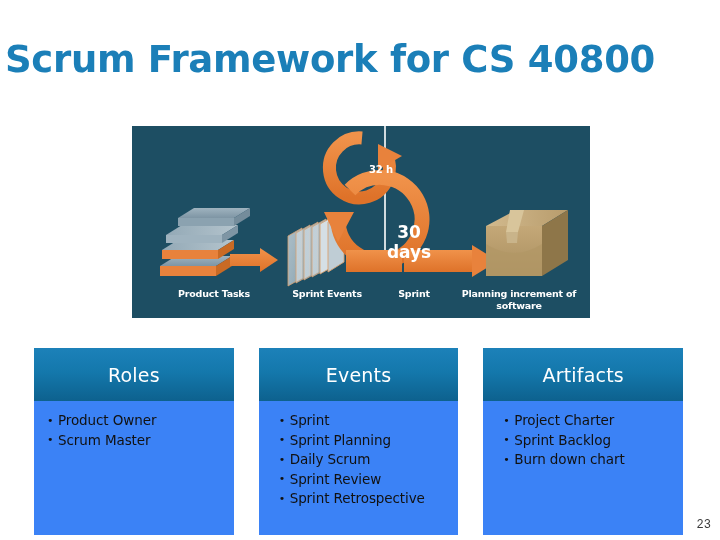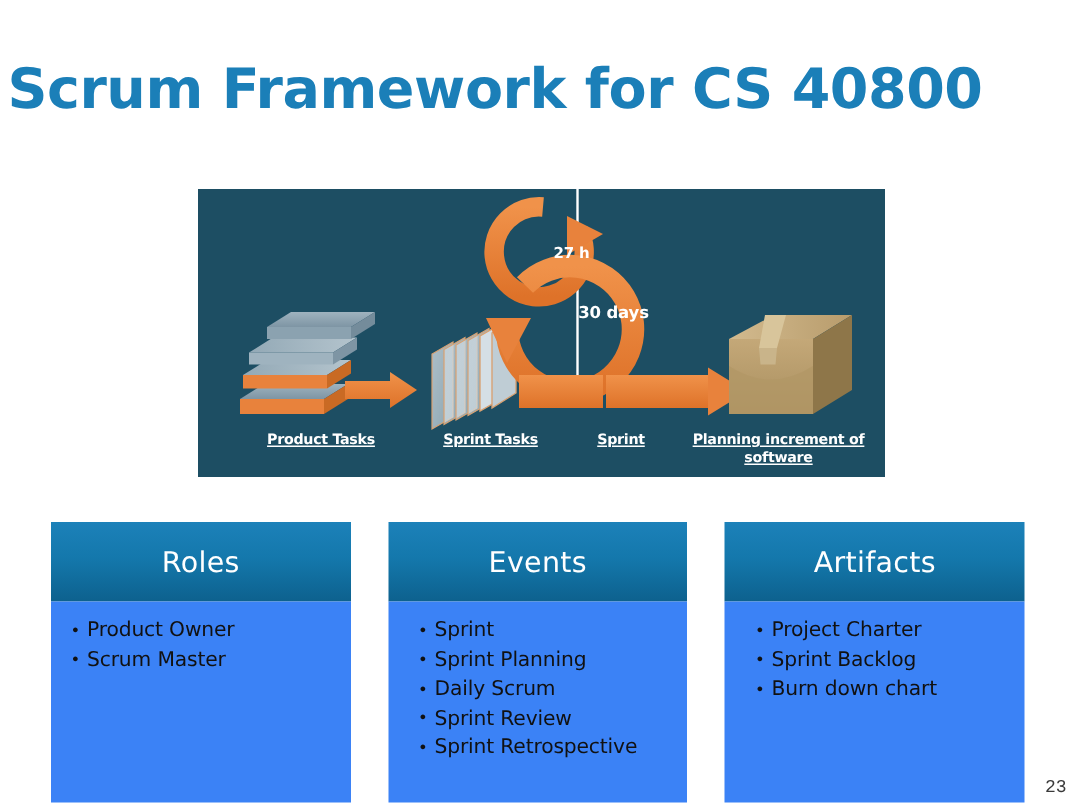--- a/index.html
+++ b/index.html
@@ -44,38 +44,37 @@
 
   .diagram-caption {
     position: absolute;
     color: #ffffff;
     font-size: 9.5px;
     font-weight: bold;
     font-family: "DejaVu Sans", sans-serif;
     text-align: center;
     line-height: 11.5px;
     letter-spacing: -0.2px;
-    text-decoration: underline;
   }
   #cap-product-tasks { left: 22px;  top: 162px; width: 120px; }
   #cap-sprint-tasks  { left: 140px; top: 162px; width: 110px; }
   #cap-sprint        { left: 232px; top: 162px; width: 100px; }
   #cap-working-inc   { left: 320px; top: 162px; width: 134px; }
 
   .cycle-label {
     position: absolute;
     color: #ffffff;
     font-weight: bold;
     font-family: "DejaVu Sans", sans-serif;
     font-size: 10px;
     text-align: center;
     letter-spacing: -0.1px;
   }
   #label-24h    { left: 228px; top: 38px;  width: 42px; }
-  #label-30days { left: 248px; top: 76px;  width: 58px; font-size: 11px; }
+  #label-30days { left: 248px; top: 96px;  width: 58px; font-size: 17px; }
 
   
   #content-table {
     position: absolute;
     left: 34px;
     top: 348px;
     width: 649px;
     height: 187px;
     display: flex;
     gap: 25px;
@@ -234,25 +233,25 @@
         <path d="M56 16 L82 0 L82 50 L56 66 Z" fill="#8e7649"></path>
 
         <path d="M24 0 L38 0 L32 22 L20 22 Z" fill="#d8c59b"></path>
         <path d="M20 22 L32 22 L31 33 L21 33 Z" fill="#c9b48a"></path>
 
         <path d="M0 34 Q28 52 56 34 L56 66 L0 66 Z" fill="#b19765" opacity="0.75"></path>
       </g>
     </svg>
   </div>
 
-  <div class="cycle-label" id="label-24h">27 h</div>
+  <div class="cycle-label" id="label-24h">32 h</div>
   <div class="cycle-label" id="label-30days">30 days</div>
 
   <div class="diagram-caption" id="cap-product-tasks">Product Tasks</div>
-  <div class="diagram-caption" id="cap-sprint-tasks">Sprint Tasks</div>
+  <div class="diagram-caption" id="cap-sprint-tasks">Sprint Events</div>
   <div class="diagram-caption" id="cap-sprint">Sprint</div>
   <div class="diagram-caption" id="cap-working-inc">Planning increment of software</div>
 </div>
 
 <div id="content-table">
 
   <div class="table-column" id="column-roles">
     <div class="column-header">Roles</div>
     <div class="column-body">
       <ul>

